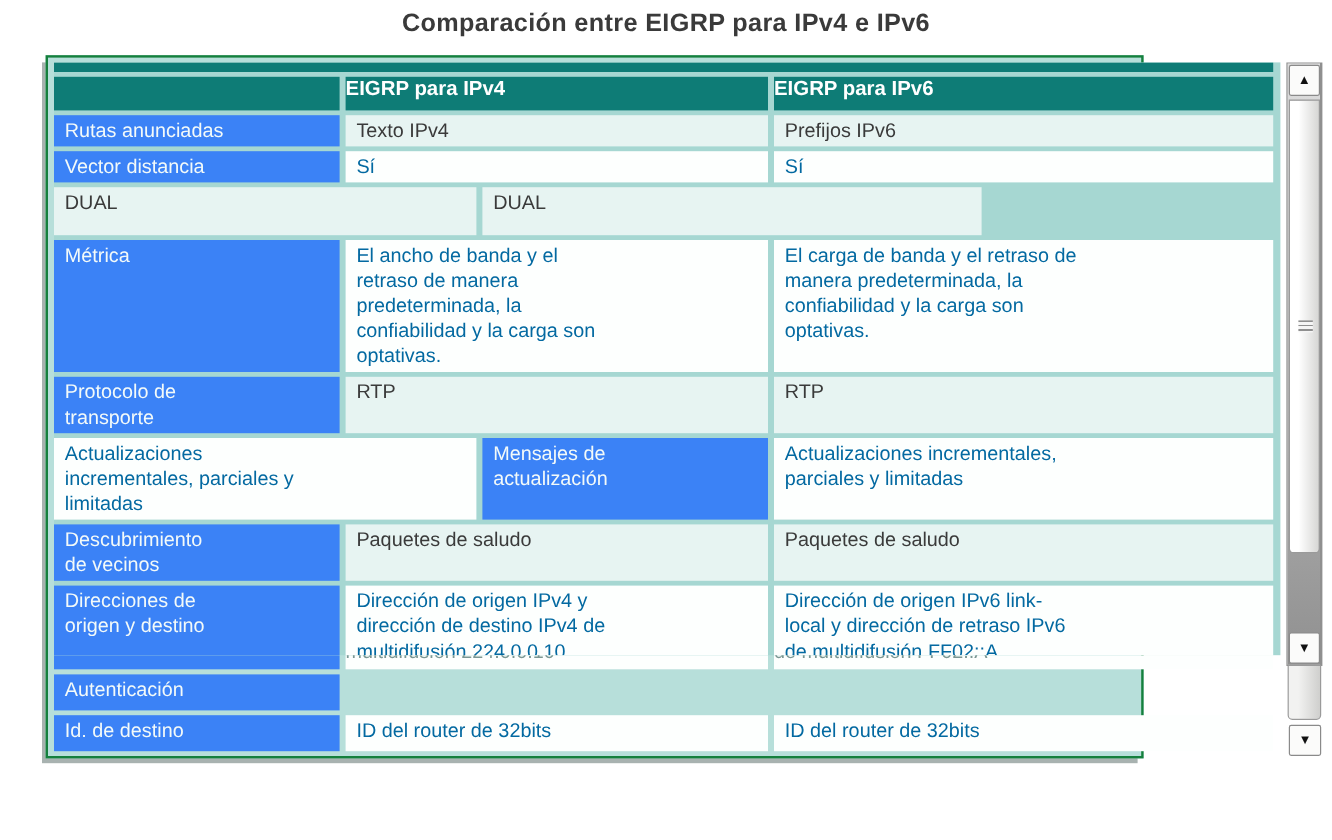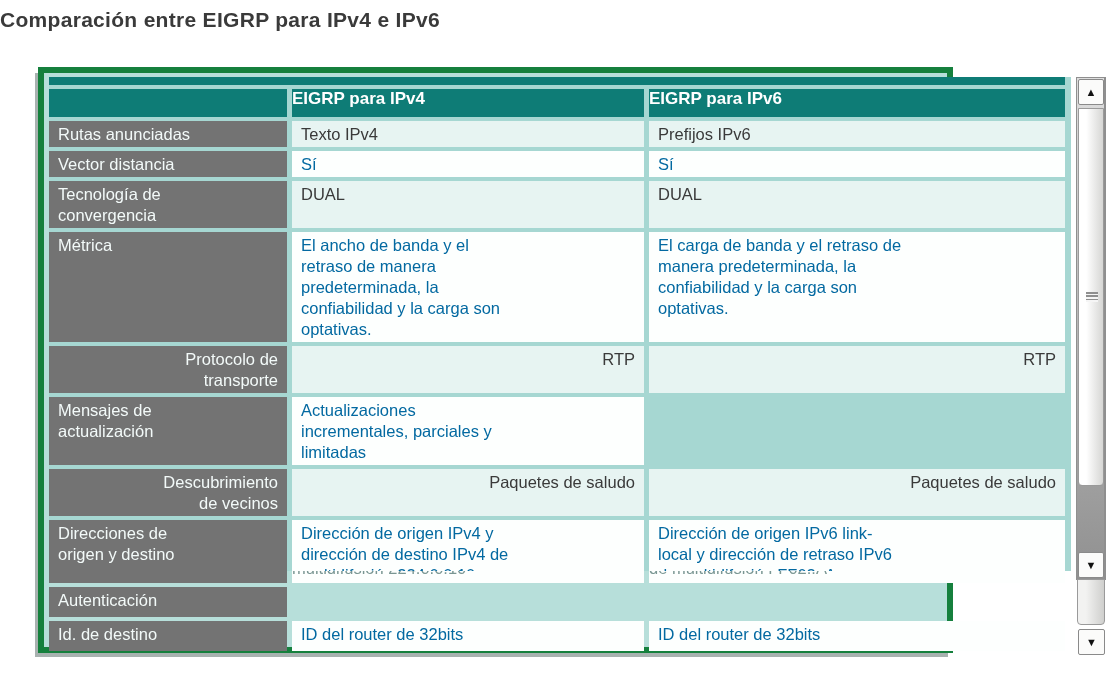--- a/index.html
+++ b/index.html
@@ -1,54 +1,54 @@
 <!DOCTYPE html>
 <html><head>
 <meta charset="utf-8">
 <style>
   * { margin:0; padding:0; box-sizing:border-box; }
   html,body { width:1110px; height:700px; background:#ffffff; overflow:hidden;
               font-family:"Liberation Sans", sans-serif; }
 
   .page-title {
-    position:absolute; left:0; top:8px; width:1110px; text-align:left;
+    position:absolute; left:0; top:8px; width:1110px; text-align:center;
     font-size:21px; font-weight:bold; color:#3a3a3a; letter-spacing:.3px;
   }
 
   .widget {
-    position:absolute; left:38px; top:67px; width:915px; height:586px;
-    background:#b7dfda; border:6px solid #15803d;
+    position:absolute; left:38px; top:46px; width:915px; height:586px;
+    background:#b7dfda; border:2px solid #15803d;
     box-shadow:-4px 5px 0 -1px #a8b2b0;
   }
 
   
   .viewport {
     position:absolute; left:5px; top:4px; width:1022px; height:494px;
     overflow:hidden; background:#a6d7d2;
   }
   .tbl { width:1016px; }
   .top-bar { height:8px; background:#0e7c76; margin-bottom:4px; }
 
   .row { display:flex; gap:5px; margin-bottom:4px; }
   .cell { white-space:pre-line; font-size:16.5px; line-height:21px; padding:3px 9px 2px 9px; }
-  .lbl  { width:238px; background:#737373; color:#f3faf9; }
+  .lbl  { width:238px; background:#3b82f6; color:#f3faf9; }
   .c2   { width:352px; }
   .c3   { width:416px; }
   .hdr .lbl, .hdr .c2, .hdr .c3 {
     background:#0e7c76; color:#ffffff; font-weight:bold; font-size:17px;
   }
   .hdr  { }
   .hdr > div { min-height:28px; }
   .tint .c2, .tint .c3 { background:#e7f4f2; color:#3a3a3a; }
   .white .c2, .white .c3 { background:#fdfffe; color:#0369a1; }
 
   .h26 > div { min-height:26px; }
   .h40 > div { min-height:40px; }
   .h106 > div { min-height:106px; }
-  .h46 > div { min-height:46px;text-align:right; }
+  .h46 > div { min-height:46px; }
   .h64 > div { min-height:64px; }
   .h80 > div { min-height:80px; }
   .h30 > div { min-height:30px; }
 
   
   .lower { position:absolute; left:5px; top:498px; width:1022px; }
   .ghost-row { display:flex; gap:5px; margin-bottom:4px; height:12px; overflow:hidden; }
   .ghost-row .lbl { height:12px; }
   .ghost-row .c2, .ghost-row .c3 { background:#fdfffe; }
   .ghost-txt { display:block; margin-top:-13px; color:#5a7d79; opacity:.8;
@@ -112,22 +112,20 @@
         <div class="cell c3">Prefijos IPv6</div>
       </div>
 
       <div class="row white h26">
         <div class="cell lbl">Vector distancia</div>
         <div class="cell c2">Sí</div>
         <div class="cell c3">Sí</div>
       </div>
 
       <div class="row tint h40">
-        <div class="cell lbl">Tecnología de
-convergencia</div>
         <div class="cell c2">DUAL</div>
         <div class="cell c3">DUAL</div>
       </div>
 
       <div class="row white h106">
         <div class="cell lbl">Métrica</div>
         <div class="cell c2">El ancho de banda y el
 retraso de manera
 predeterminada, la
 confiabilidad y la carga son
@@ -139,25 +137,27 @@
       </div>
 
       <div class="row tint h46">
         <div class="cell lbl">Protocolo de
 transporte</div>
         <div class="cell c2">RTP</div>
         <div class="cell c3">RTP</div>
       </div>
 
       <div class="row white h64">
-        <div class="cell lbl">Mensajes de
-actualización</div>
         <div class="cell c2">Actualizaciones
 incrementales, parciales y
 limitadas</div>
+        <div class="cell lbl">Mensajes de
+actualización</div>
+        <div class="cell c3">Actualizaciones incrementales,
+parciales y limitadas</div>
       </div>
 
       <div class="row tint h46">
         <div class="cell lbl">Descubrimiento
 de vecinos</div>
         <div class="cell c2">Paquetes de saludo</div>
         <div class="cell c3">Paquetes de saludo</div>
       </div>
 
       <div class="row white h80">

